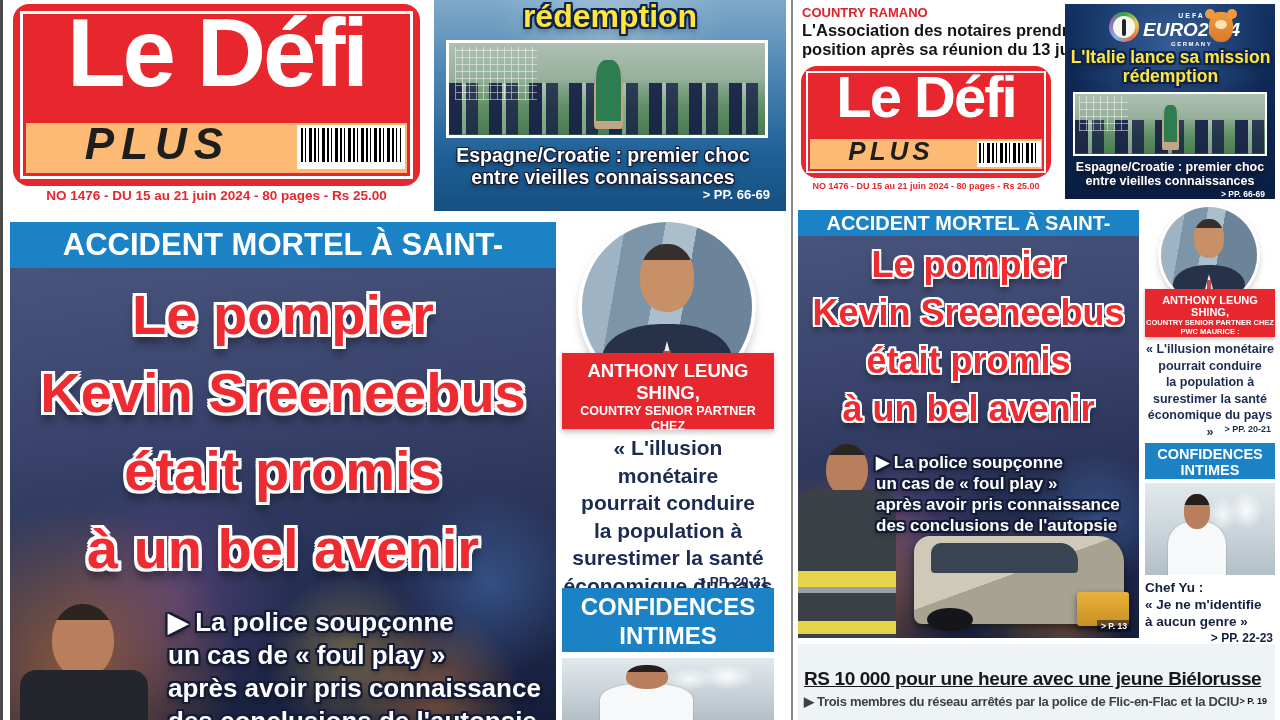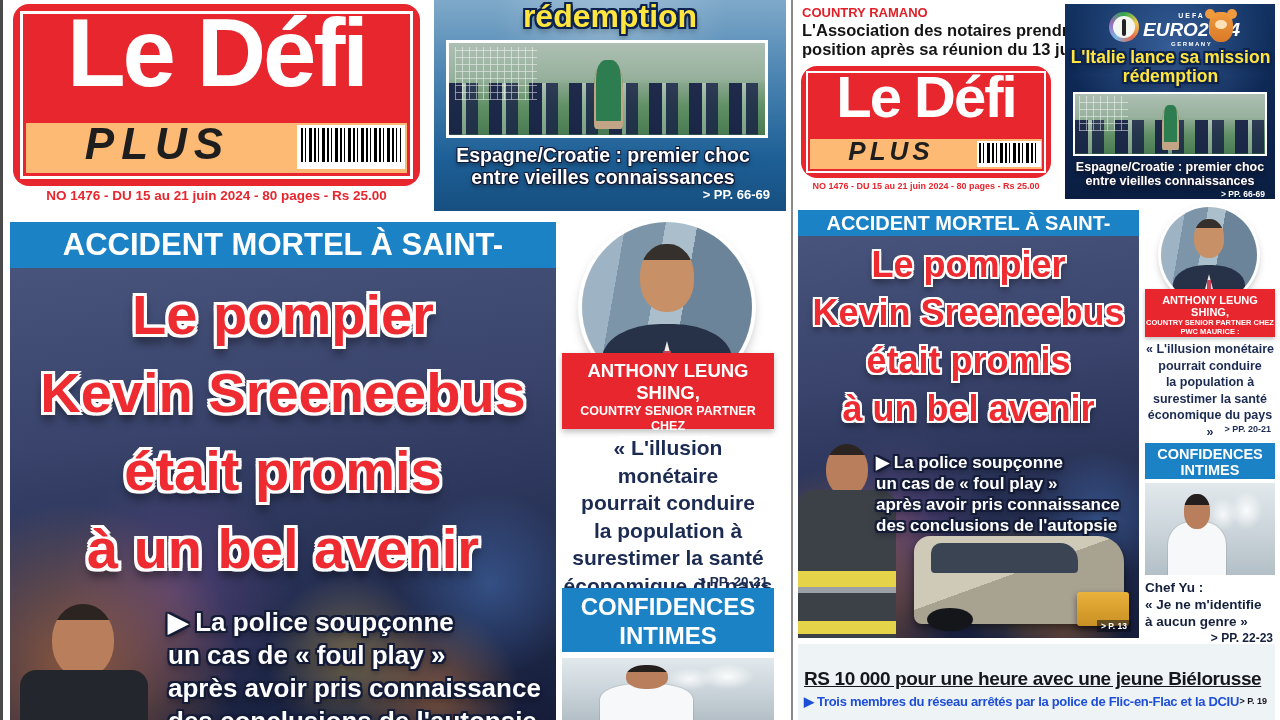--- a/index.html
+++ b/index.html
@@ -182,21 +182,21 @@
   .rp-quote-ref{position:absolute;right:4px;top:219px;font-size:9px;color:#1c2b52;}
   .rp-conf{position:absolute;left:0;top:238px;width:130px;height:36px;background:#1b82c6;text-align:center;color:#fff;font-weight:800;
     font-size:14.5px;line-height:16px;padding-top:3px;box-sizing:border-box;}
   .rp-chef{left:0;top:278px;width:130px;height:92px;box-shadow:0 0 0 2px #fff;}
   .rp-chef-lines{position:absolute;left:0;top:374px;width:130px;text-align:left;color:#14203c;font-weight:700;font-size:13.5px;line-height:17px;}
   .rp-chef-ref{position:absolute;right:2px;top:426px;font-size:12px;color:#14203c;}
   .rp-bottom{position:absolute;left:5px;top:644px;width:477px;height:76px;background:#eef3f6;}
   .rp-bottom-kicker{position:absolute;left:0;right:0;top:0;height:22px;background:#e02029;color:#fff;font-weight:800;
     font-size:11.5px;line-height:22px;padding-left:6px;box-sizing:border-box;}
   .rp-bottom-headline{position:absolute;left:6px;top:24px;font-size:19px;letter-spacing:-0.4px;font-weight:800;color:#16181d;text-decoration:underline;}
-  .rp-bottom-sub{position:absolute;left:6px;top:50px;font-size:13px;letter-spacing:-0.3px;font-weight:800;color:#1d4ed8;text-align:right;}
+  .rp-bottom-sub{position:absolute;left:6px;top:50px;font-size:13px;letter-spacing:-0.3px;font-weight:800;color:#404040;text-align:right;}
   .rp-bottom-ref{position:absolute;right:8px;top:52px;font-size:9px;color:#16181d;}
 </style>
 </head>
 <body>
 
 <div class="page page-left">
 
   <div class="masthead lp-masthead">
     <div class="mh-inner">
       <div class="mh-title">Le Défi</div>

